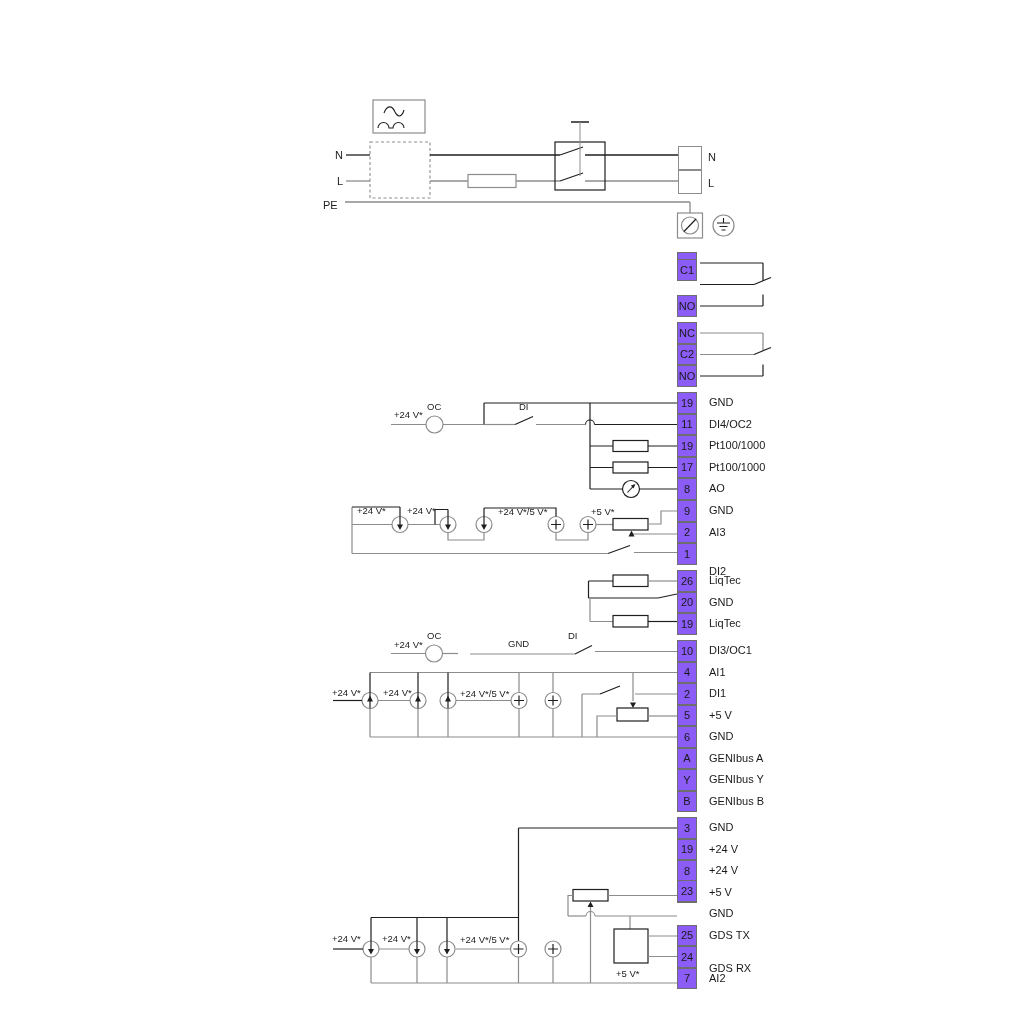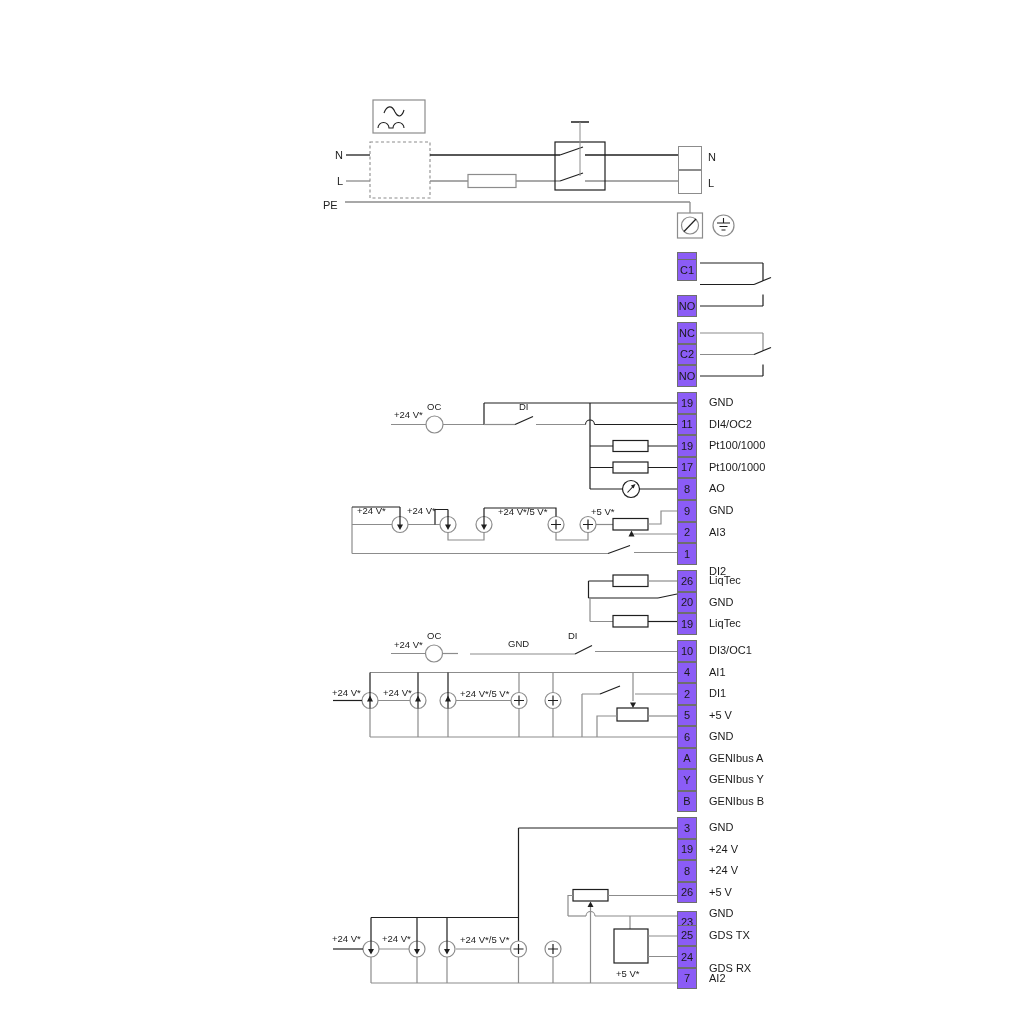--- a/index.html
+++ b/index.html
@@ -250,21 +250,21 @@
   <div class="tl" style="top:790.5px">GENIbus B</div>
 
   <div class="tb" style="top:817px">3</div>
   <div class="tl" style="top:817px">GND</div>
   <div class="tb" style="top:838.5px">19</div>
   <div class="tl" style="top:838.5px">+24 V</div>
   <div class="tb" style="top:860px">8</div>
   <div class="tl" style="top:860px">+24 V</div>
   <div class="tb" style="top:881.5px">26</div>
   <div class="tl" style="top:881.5px">+5 V</div>
-  <div class="tb" style="top:911px">23</div>
+  <div class="tb" style="top:880px">23</div>
   <div class="tl" style="top:903px">GND</div>
   <div class="tb" style="top:924.5px">25</div>
   <div class="tl" style="top:924.5px">GDS TX</div>
   <div class="tb" style="top:946px">24</div>
   <div class="tl" style="top:958px">GDS RX</div>
   <div class="tb" style="top:967.5px">7</div>
   <div class="tl" style="top:967.5px">AI2</div>
 
   <div class="ann" style="left:394px;top:409px">+24 V*</div>
   <div class="ann" style="left:427px;top:401px">OC</div>

